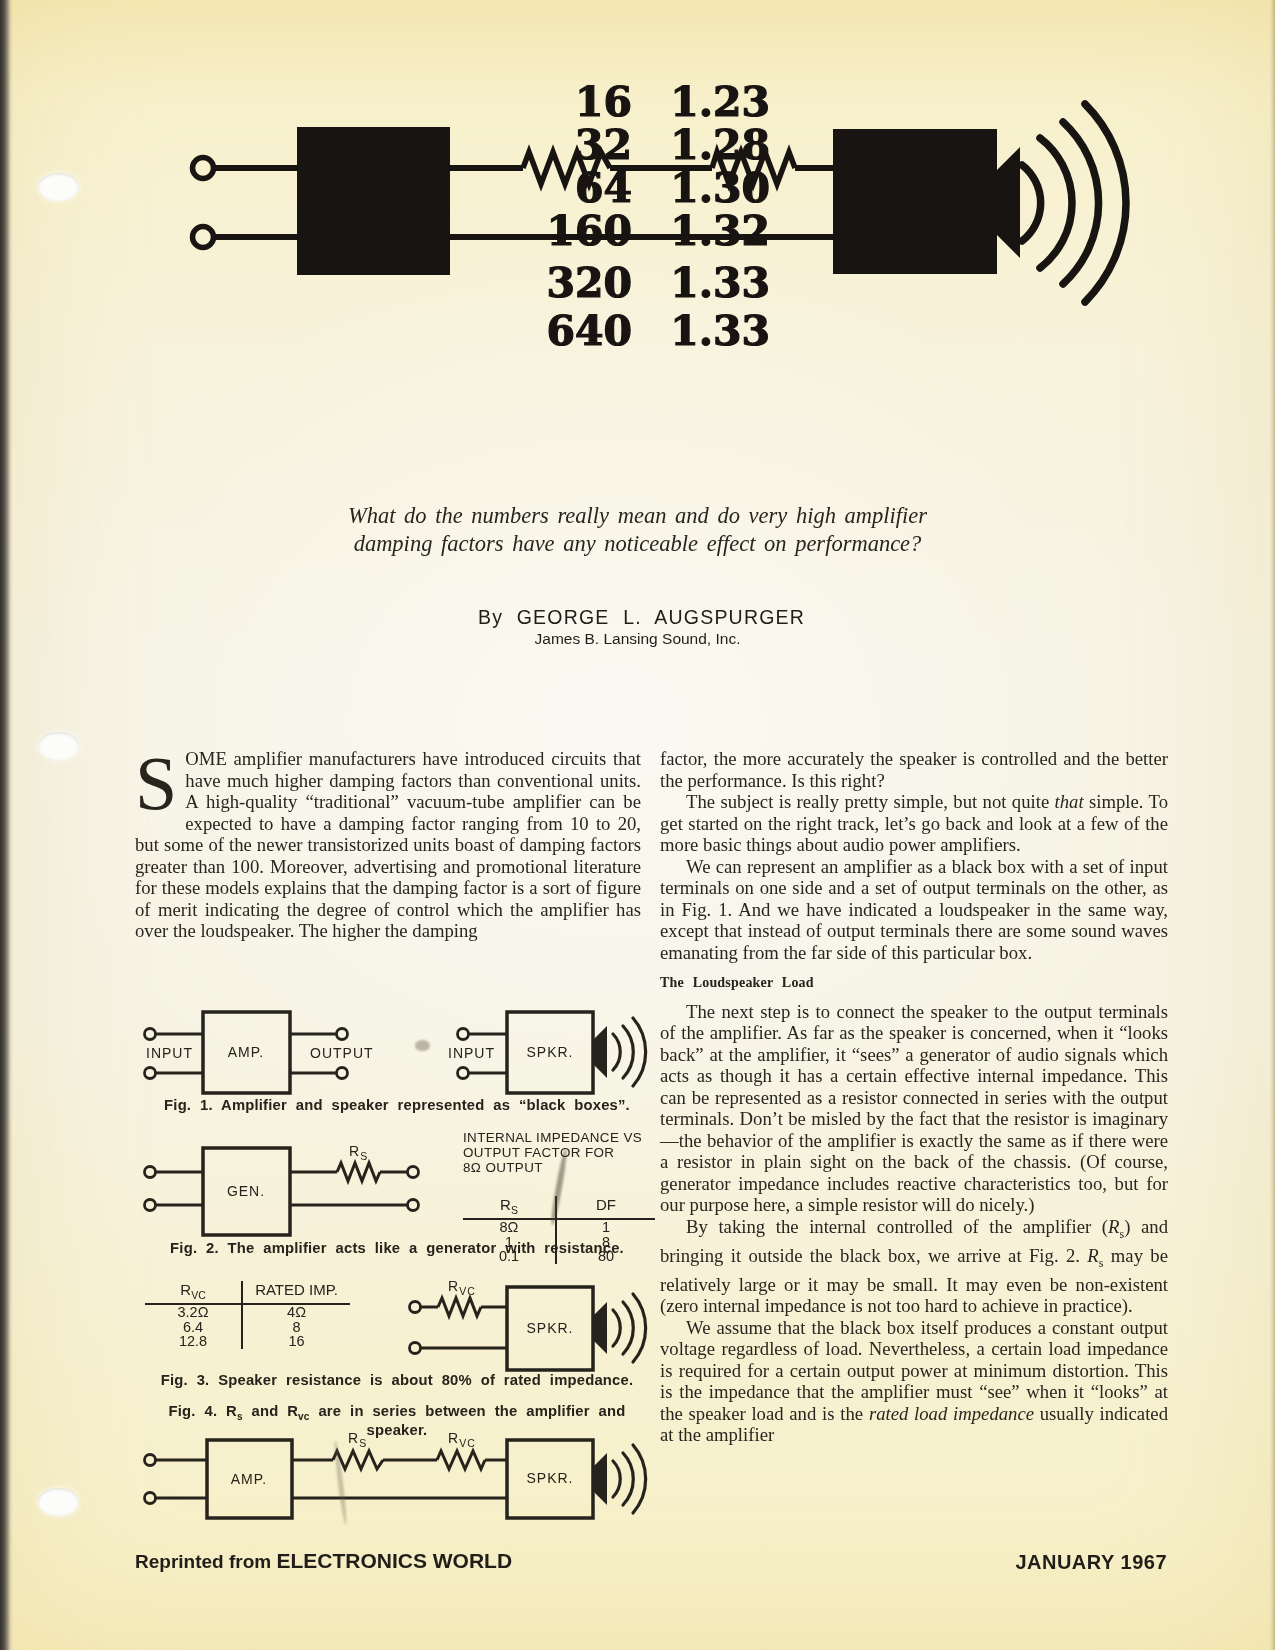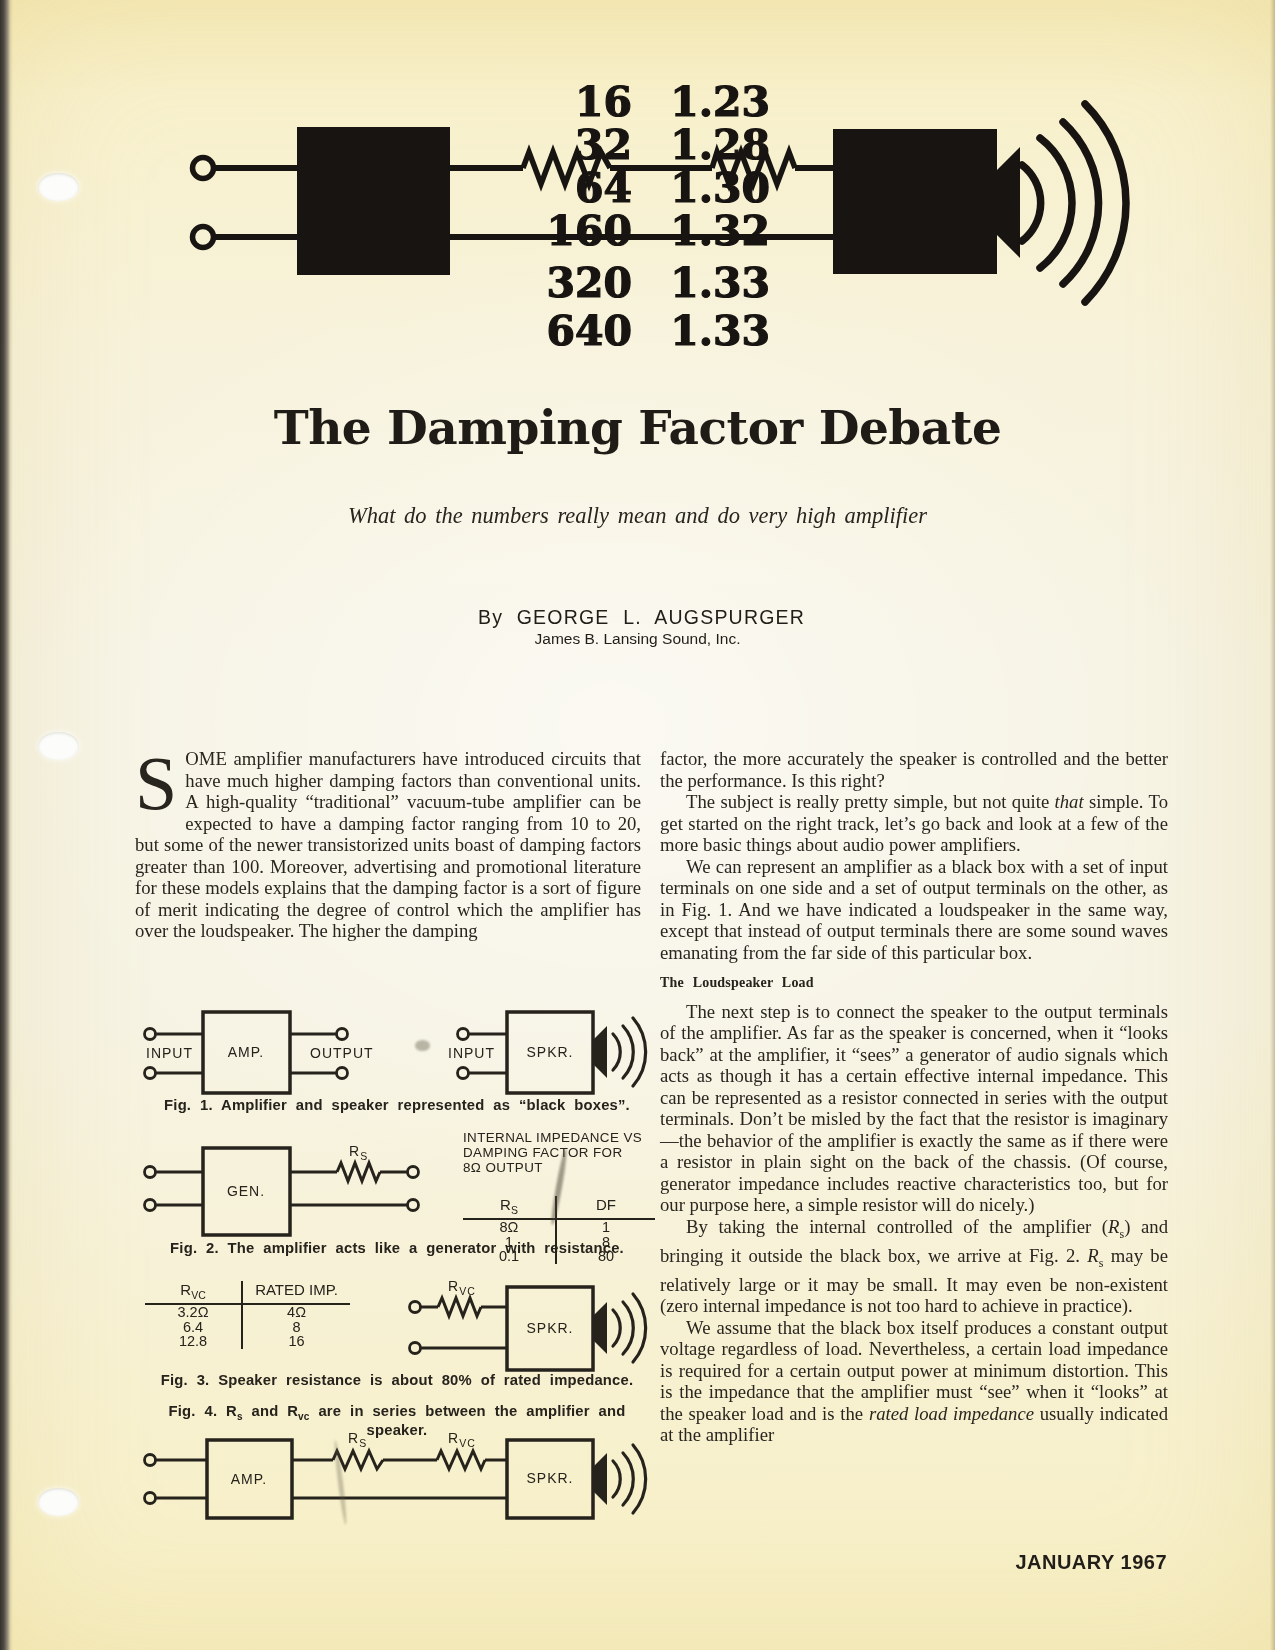--- a/index.html
+++ b/index.html
@@ -113,23 +113,23 @@
       <text class="heronum" x="770" y="202">1.30</text>
       <text class="heronum" x="632" y="245">160</text>
       <text class="heronum" x="770" y="245">1.32</text>
       <text class="heronum" x="632" y="297">320</text>
       <text class="heronum" x="770" y="297">1.33</text>
       <text class="heronum" x="632" y="345">640</text>
       <text class="heronum" x="770" y="345">1.33</text>
     </g>
   </svg>
 
-  <div class="title">The Damping Factor Debate</div>
   <div class="subtitle">
     <span>What do the numbers really mean and do very high amplifier</span><br>
+    <span>damping factors have any noticeable effect on performance?</span>
   </div>
   <div class="byline">By GEORGE L. AUGSPURGER</div>
   <div class="affil">James B. Lansing Sound, Inc.</div>
 
   <div class="body-col" style="left:135px;top:748px;width:506px;">
     <p class="noindent"><span class="dropcap">S</span><span>OME amplifier manufacturers have introduced circuits that have much higher damping factors than conventional units. A high-quality “traditional” vacuum-tube amplifier can be expected to have a damping factor ranging from 10 to 20, but some of the newer transistorized units boast of damping factors greater than 100. Moreover, advertising and promotional literature for these models explains that the damping factor is a sort of figure of merit indicating the degree of control which the amplifier has over the loudspeaker. The higher the damping</span></p>
   </div>
 
   <svg class="figsvg" style="left:135px;top:1000px;" width="515" height="105">
     <g stroke="#26221c" stroke-width="2.8" fill="none">
@@ -174,21 +174,21 @@
       <line x1="155" y1="65" x2="272.5" y2="65"></line>
       <polyline points="202,32 206,23 213,41 220,23 227,41 234,23 241,41 245,32"></polyline>
     </g>
     <rect x="68" y="8" width="87" height="87" fill="none" stroke="#26221c" stroke-width="3.5"></rect>
     <text class="boxlabel" x="111" y="56">GEN.</text>
     <text x="214" y="16"><tspan>R</tspan><tspan dy="3.5" font-size="10.5">S</tspan></text>
   </svg>
   <div class="mtable" style="left:463px;top:1130px;width:195px;">
     <div class="ttitle">
       <span>INTERNAL IMPEDANCE VS</span><br>
-      <span>DAMPING FACTOR FOR</span><br>
+      <span>OUTPUT FACTOR FOR</span><br>
       <span>8Ω OUTPUT</span>
     </div>
     <div class="trow thead">
       <span class="tc tc1 f2c1"><span>R</span><sub>S</sub></span>
       <span class="tc f2c2">DF</span>
     </div>
     <div class="trow tbody">
       <span class="tc tc1 f2c1">8Ω</span>
       <span class="tc f2c2">1</span>
     </div>
@@ -267,20 +267,21 @@
   <div class="body-col" style="left:660px;top:748px;">
     <p class="noindent">factor, the more accurately the speaker is controlled and the better the performance. Is this right?</p>
     <p><span>The subject is really pretty simple, but not quite </span><i>that</i><span> simple. To get started on the right track, let’s go back and look at a few of the more basic things about audio power amplifiers.</span></p>
     <p>We can represent an amplifier as a black box with a set of input terminals on one side and a set of output terminals on the other, as in Fig. 1. And we have indicated a loudspeaker in the same way, except that instead of output terminals there are some sound waves emanating from the far side of this particular box.</p>
     <div class="section-heading">The Loudspeaker Load</div>
     <p>The next step is to connect the speaker to the output terminals of the amplifier. As far as the speaker is concerned, when it “looks back” at the amplifier, it “sees” a generator of audio signals which acts as though it has a certain effective internal impedance. This can be represented as a resistor connected in series with the output terminals. Don’t be misled by the fact that the resistor is imaginary—the behavior of the amplifier is exactly the same as if there were a resistor in plain sight on the back of the chassis. (Of course, generator impedance includes reactive characteristics too, but for our purpose here, a simple resistor will do nicely.)</p>
     <p><span>By taking the internal controlled of the amplifier (</span><i>R</i><sub>s</sub><span>) and bringing it outside the black box, we arrive at Fig. 2. </span><i>R</i><sub>s</sub><span> may be relatively large or it may be small. It may even be non-existent (zero internal impedance is not too hard to achieve in practice).</span></p>
     <p><span>We assume that the black box itself produces a constant output voltage regardless of load. Nevertheless, a certain load impedance is required for a certain output power at minimum distortion. This is the impedance that the amplifier must “see” when it “looks” at the speaker load and is the </span><i>rated load impedance</i><span> usually indicated at the amplifier</span></p>
   </div>
 
+  <div class="foot-left"><span>Reprinted from </span><span class="pub">ELECTRONICS WORLD</span></div>
   <div class="foot-right">JANUARY 1967</div>
 
   <div class="smudge" style="left:556px;top:1148px;width:6px;height:78px;background:rgba(72,64,50,.5);transform:rotate(10deg);"></div>
   <div class="smudge" style="left:415px;top:1040px;width:15px;height:11px;background:rgba(84,75,58,.38);"></div>
   <div class="smudge" style="left:338px;top:1440px;width:5px;height:85px;background:rgba(95,88,70,.32);transform:rotate(-7deg);"></div>
 
   <svg width="0" height="0" style="position:absolute;" aria-hidden="true">
     <defs>
       <g id="spk">
         <polygon points="0,16 14,2 14,54 0,40" fill="#26221c"></polygon>

